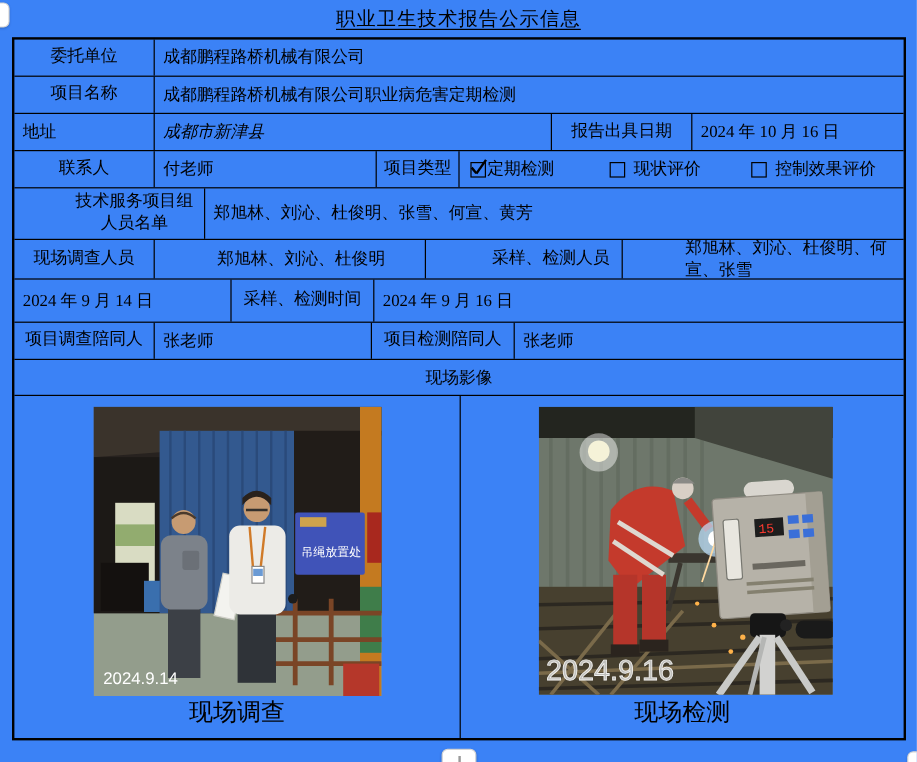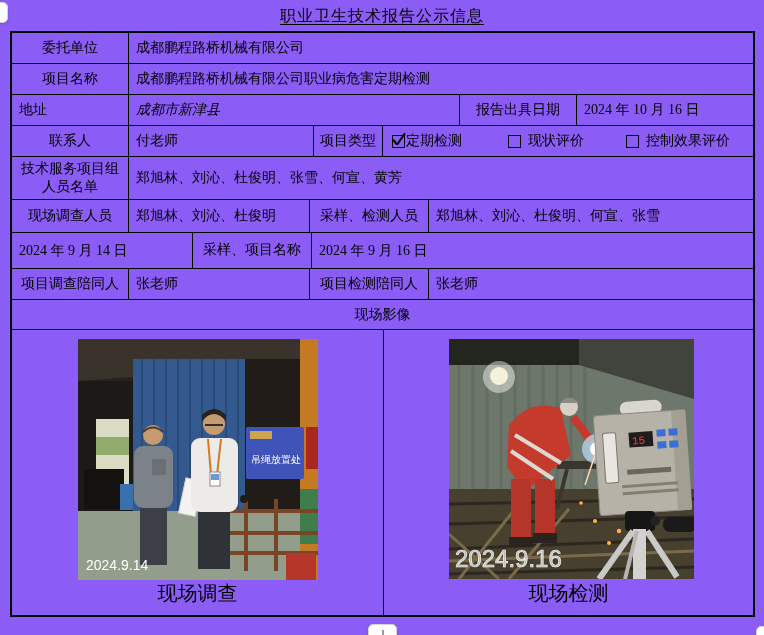--- a/index.html
+++ b/index.html
@@ -1,33 +1,33 @@
 <!DOCTYPE html>
 <html><head>
 <meta charset="utf-8">
 <style>
   * { margin:0; padding:0; box-sizing:border-box; }
   html,body { width:764px; height:635px; }
   body { font-family:"Liberation Serif","DejaVu Serif",serif; color:#000; }
-  .stage { position:relative; width:764px; height:635px; background:#8b5cf6; overflow:hidden; }
+  .stage { position:relative; width:764px; height:635px; background:#3b82f6; overflow:hidden; }
 
   .doc-title { position:absolute; left:0; top:6px; width:764px; text-align:center;
     font-size:16px; letter-spacing:1px; text-decoration:underline; text-underline-offset:3px; }
 
   .doc-table { position:absolute; left:10px; top:31px; width:745px; height:586px;
     border:2px solid #000; display:flex; flex-direction:column; }
   .trow { display:flex; border-bottom:1px solid #000; flex-shrink:0; }
   .trow:last-child { border-bottom:none; flex:1; }
   .cell { border-right:1px solid #000; display:flex; align-items:center; font-size:14px; overflow:hidden; }
   .cell:last-child { border-right:none; flex:1; }
   .lab { justify-content:center; text-align:center; flex-direction:column; line-height:1.3; }
   .val { padding-left:7px; }
   .c1 { width:117px; }
 
-  .h31 { height:31px; } .h43 { height:43px; } .h33 { height:33px; } .h36 { height:36px; } .h30 { height:30px; }
+  .h31 { height:31px; } .h43 { height:43px;padding-left:42px; } .h33 { height:33px;gap:45px; } .h36 { height:36px; } .h30 { height:30px; }
 
   .addr-val { width:331px;font-style:italic; } .addr-datelab { width:117px; justify-content:center; }
   .cont-val { width:185px; } .cont-typelab { width:69px; justify-content:center; }
   .w181 { width:181px;text-align:right; } .w119 { width:119px; justify-content:center; }
 
   .opts { display:flex; align-items:center; padding-left:9px; gap:16px; }
   .opt { display:flex; align-items:center; }
   .opt1 { margin-right:30px; } .opt2 { margin-right:26px; }
   .cb { position:relative; width:13px; height:13px; border:1.5px solid #000; flex-shrink:0; }
   .cb-unchecked { margin-right:7px; }
@@ -111,21 +111,21 @@
 
     <div class="trow h33">
       <div class="cell lab c1">现场调查人员</div>
       <div class="cell val w181">郑旭林、刘沁、杜俊明</div>
       <div class="cell lab w119">采样、检测人员</div>
       <div class="cell val">郑旭林、刘沁、杜俊明、何宣、张雪</div>
     </div>
 
     <div class="trow h36">
       <div class="cell val w181">2024 年 9 月 14 日</div>
-      <div class="cell lab w119">采样、项目名称</div>
+      <div class="cell lab w119">采样、检测时间</div>
       <div class="cell val">2024 年 9 月 16 日</div>
     </div>
 
     <div class="trow h31">
       <div class="cell lab c1">项目调查陪同人</div>
       <div class="cell val w181">张老师</div>
       <div class="cell lab w119">项目检测陪同人</div>
       <div class="cell val">张老师</div>
     </div>
 

